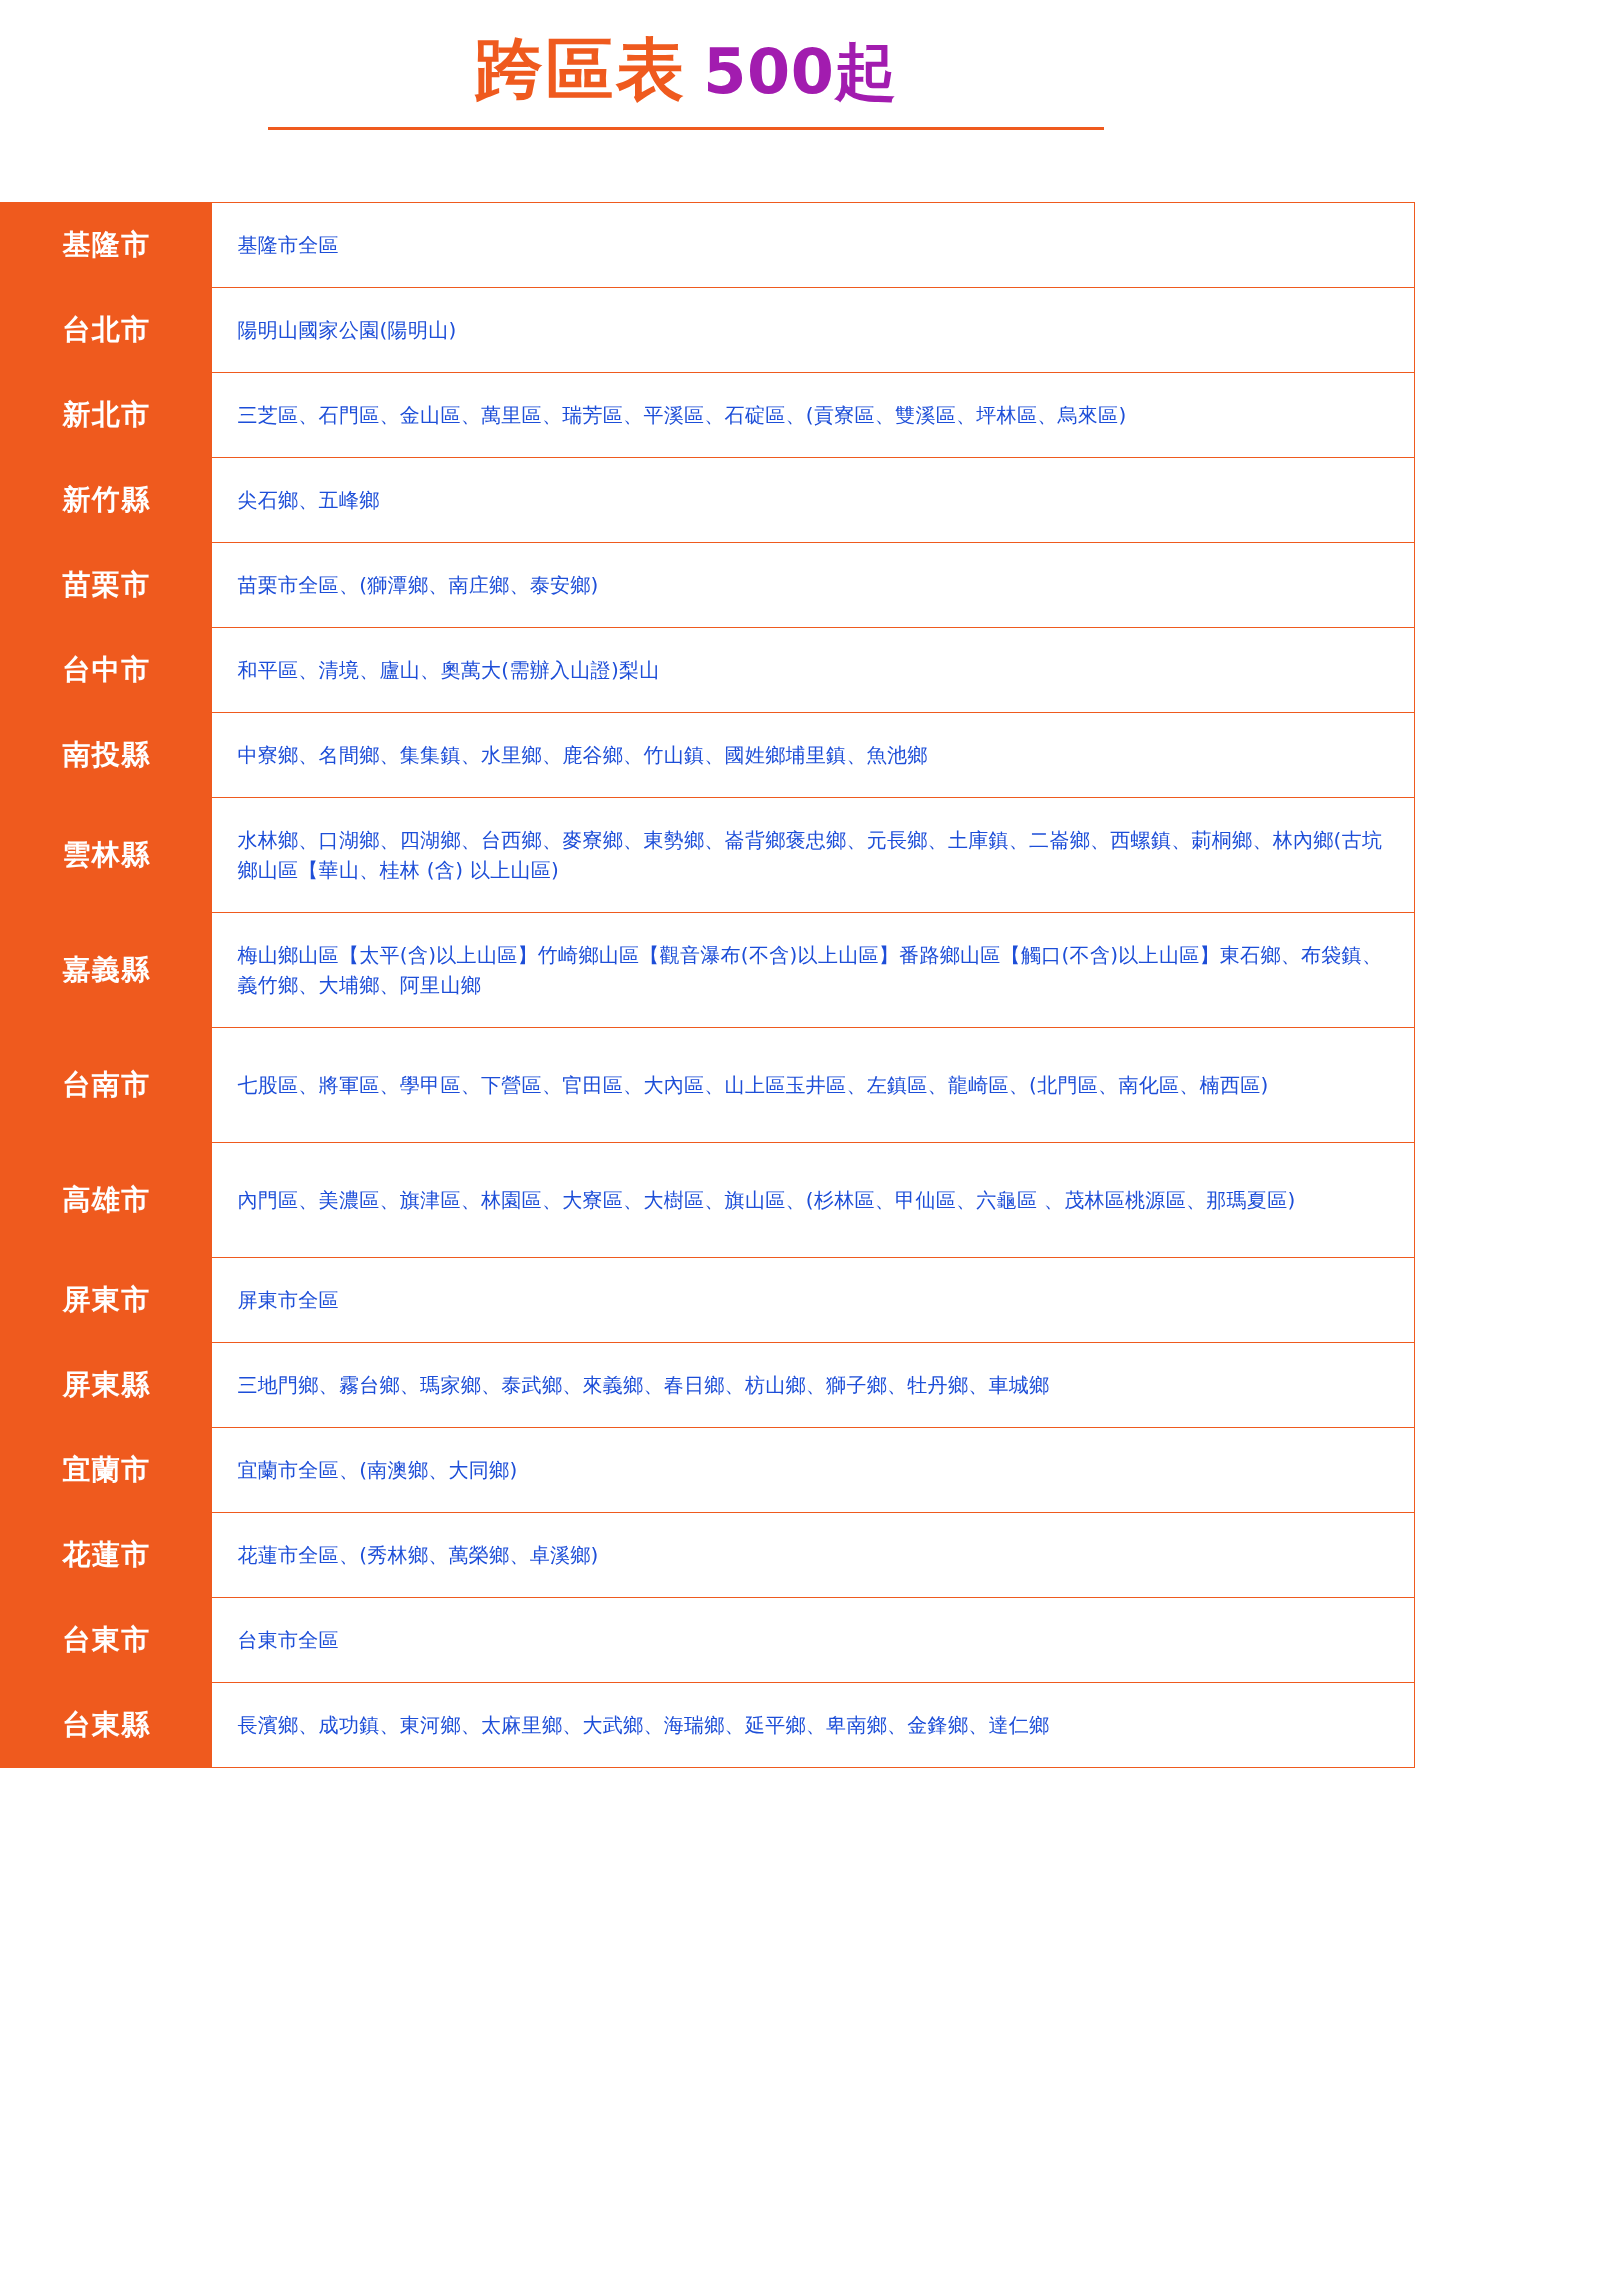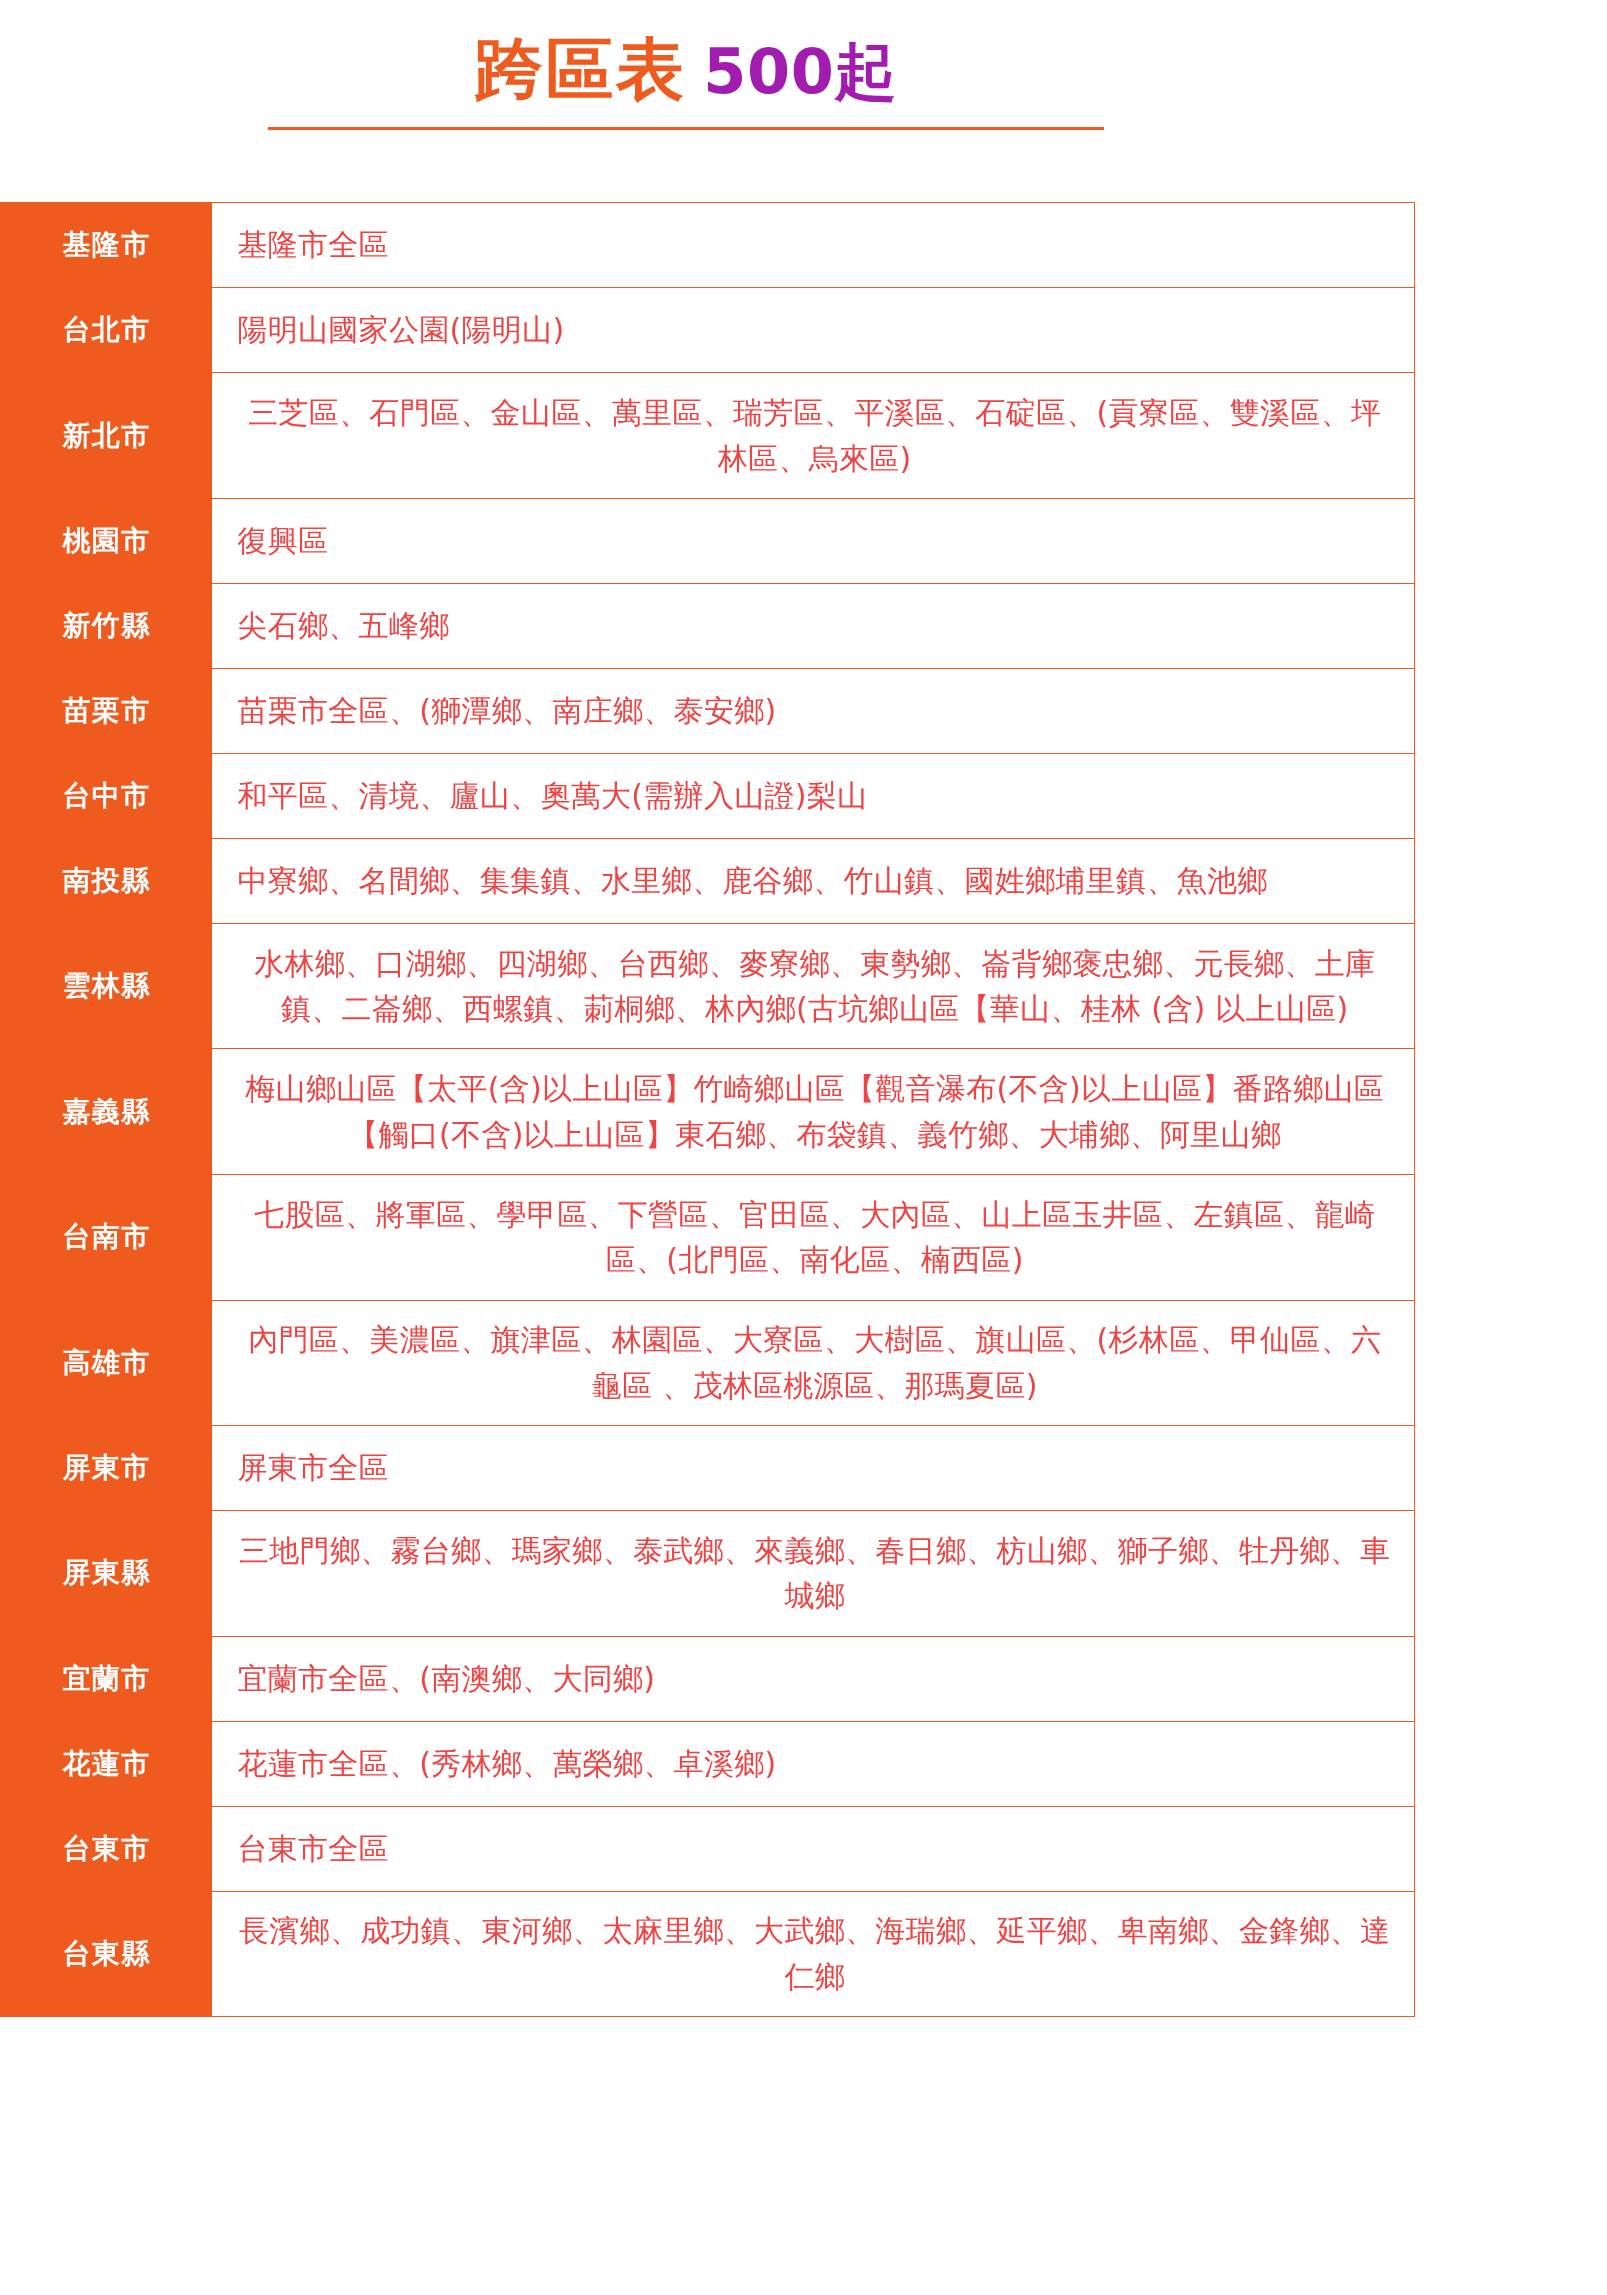--- a/index.html
+++ b/index.html
@@ -80,29 +80,28 @@
     display: flex;
     align-items: center;
     justify-content: center;
     border-right: 1.9px solid #ffffff;
     box-sizing: border-box;
     text-align: left;
   }
   .cell-areas {
     flex: 1 1 auto;
     padding: 16.7px 22px 16.7px 24.4px;
-    font-size: 30px;
+    font-size: 20px;
     line-height: 1.52;
-    color: #ef4444;
+    color: #1d4ed8;
     display: flex;
     align-items: center;
     letter-spacing: 0.3px;
     box-sizing: border-box;
     word-break: break-all;
-    text-align: center;
   }
   .row.h1 { min-height: 84px; }
   .row.h2 { min-height: 114px; }
 </style>
 </head>
 <body>
 
 <div class="page">
 
   <div class="header">
@@ -119,24 +118,20 @@
         <div class="cell-region">基隆市</div>
         <div class="cell-areas">基隆市全區</div>
       </div>
       <div class="row h1">
         <div class="cell-region">台北市</div>
         <div class="cell-areas">陽明山國家公園(陽明山)</div>
       </div>
       <div class="row h1">
         <div class="cell-region">新北市</div>
         <div class="cell-areas">三芝區、石門區、金山區、萬里區、瑞芳區、平溪區、石碇區、(貢寮區、雙溪區、坪林區、烏來區)</div>
-      </div>
-      <div class="row h1">
-        <div class="cell-region">桃園市</div>
-        <div class="cell-areas">復興區</div>
       </div>
       <div class="row h1">
         <div class="cell-region">新竹縣</div>
         <div class="cell-areas">尖石鄉、五峰鄉</div>
       </div>
       <div class="row h1">
         <div class="cell-region">苗栗市</div>
         <div class="cell-areas">苗栗市全區、(獅潭鄉、南庄鄉、泰安鄉)</div>
       </div>
       <div class="row h1">

